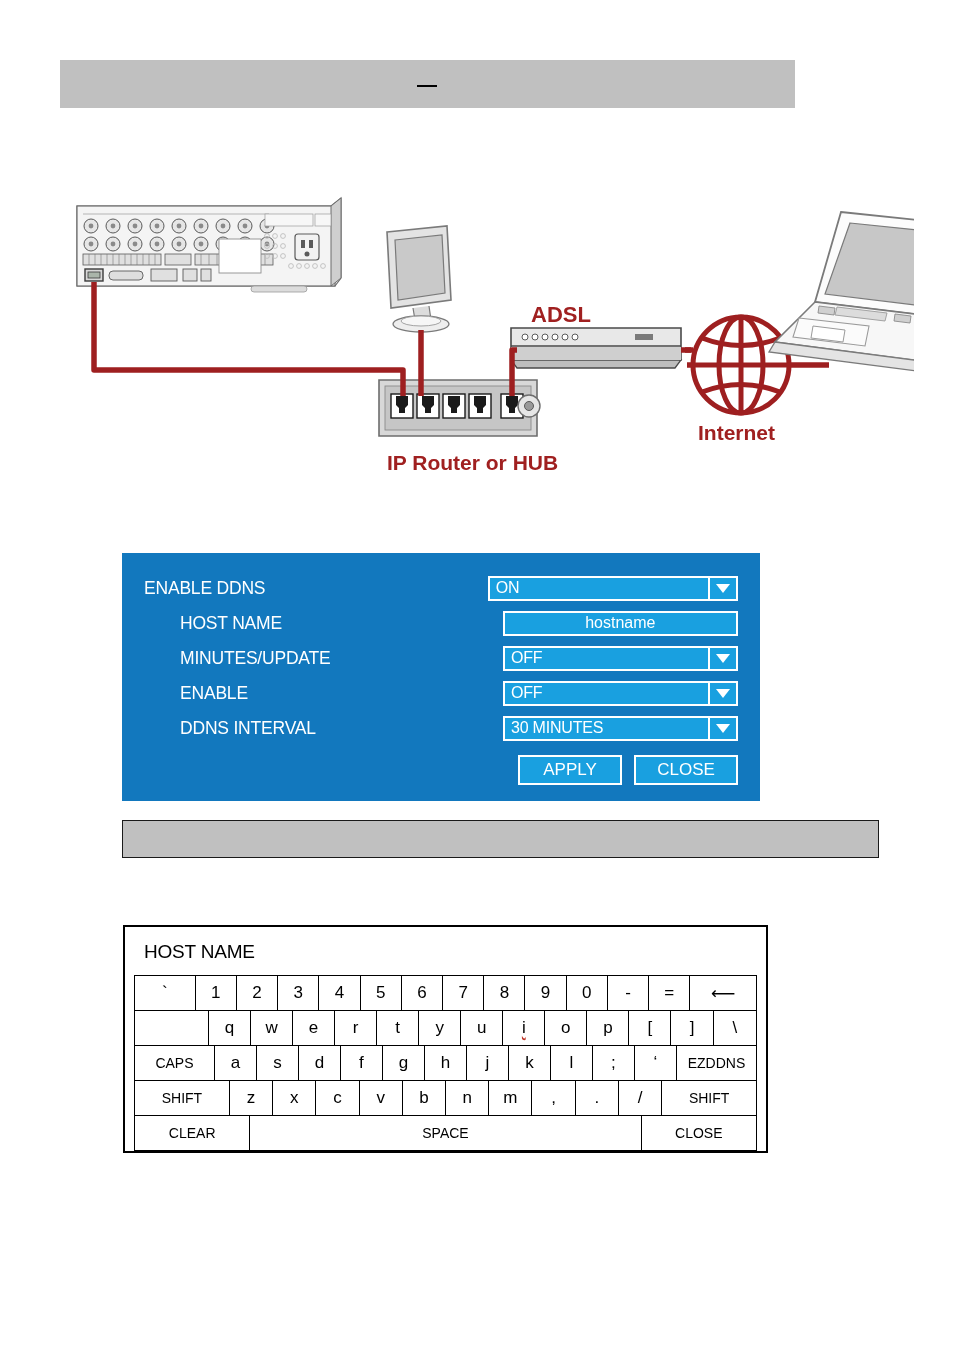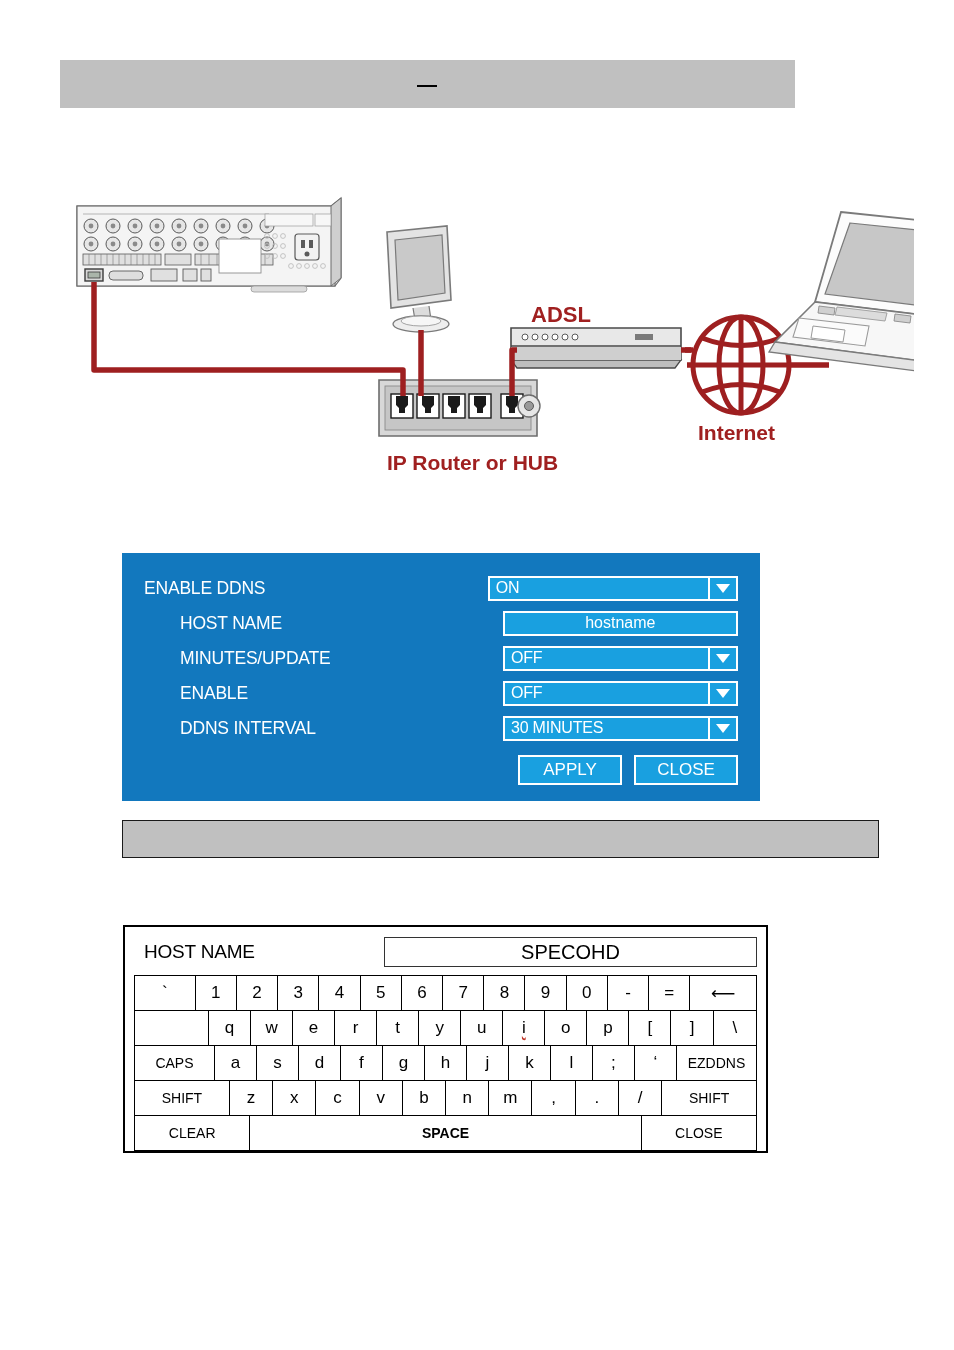--- a/index.html
+++ b/index.html
@@ -480,21 +480,20 @@
   </div>
 </div>
 
 <div class="gray-band">
   <span class="band-text"></span>
 </div>
 
 <div class="kb-panel">
   <div class="kb-title-row">
     <span class="kb-title-label">HOST NAME</span>
-    <div class="kb-value-box">SPECOHD</div>
   </div>
   <div class="kb-grid" id="kb-grid">
       <div class="kb-row">
         <div class="kb-key" style="flex: 2 1 0px;">`</div>
         <div class="kb-key" style="flex: 1.35 1 0px;">1</div>
         <div class="kb-key" style="flex: 1.35 1 0px;">2</div>
         <div class="kb-key" style="flex: 1.35 1 0px;">3</div>
         <div class="kb-key" style="flex: 1.35 1 0px;">4</div>
         <div class="kb-key" style="flex: 1.35 1 0px;">5</div>
         <div class="kb-key" style="flex: 1.35 1 0px;">6</div>
@@ -546,17 +545,17 @@
         <div class="kb-key" style="flex: 1.35 1 0px;">b</div>
         <div class="kb-key" style="flex: 1.35 1 0px;">n</div>
         <div class="kb-key" style="flex: 1.35 1 0px;">m</div>
         <div class="kb-key" style="flex: 1.35 1 0px;">,</div>
         <div class="kb-key" style="flex: 1.35 1 0px;">.</div>
         <div class="kb-key" style="flex: 1.35 1 0px;">/</div>
         <div class="kb-key wide-label" style="flex: 3 1 0px;">SHIFT</div>
       </div>
       <div class="kb-row" style="border-bottom: 1px solid rgb(0, 0, 0);">
         <div class="kb-key wide-label" style="flex: 3.4 1 0px;">CLEAR</div>
-        <div class="kb-key wide-label" style="flex: 11.6 1 0px; font-weight: bold;">SPACE</div>
+        <div class="kb-key wide-label" style="flex: 11.6 1 0px;">SPACE</div>
         <div class="kb-key wide-label" style="flex: 3.4 1 0px;">CLOSE</div>
       </div>
     </div>
 </div>
 
 </body></html>

